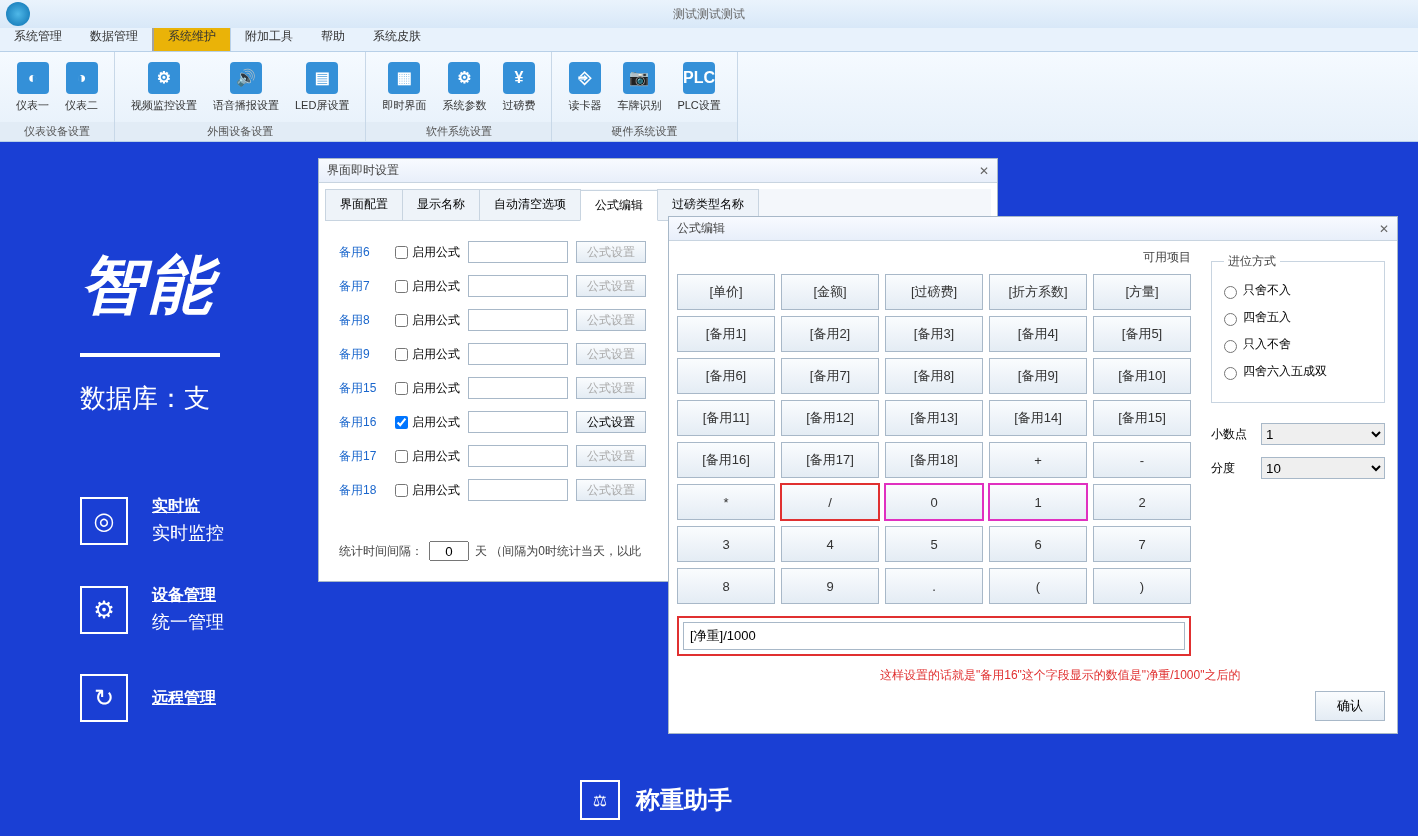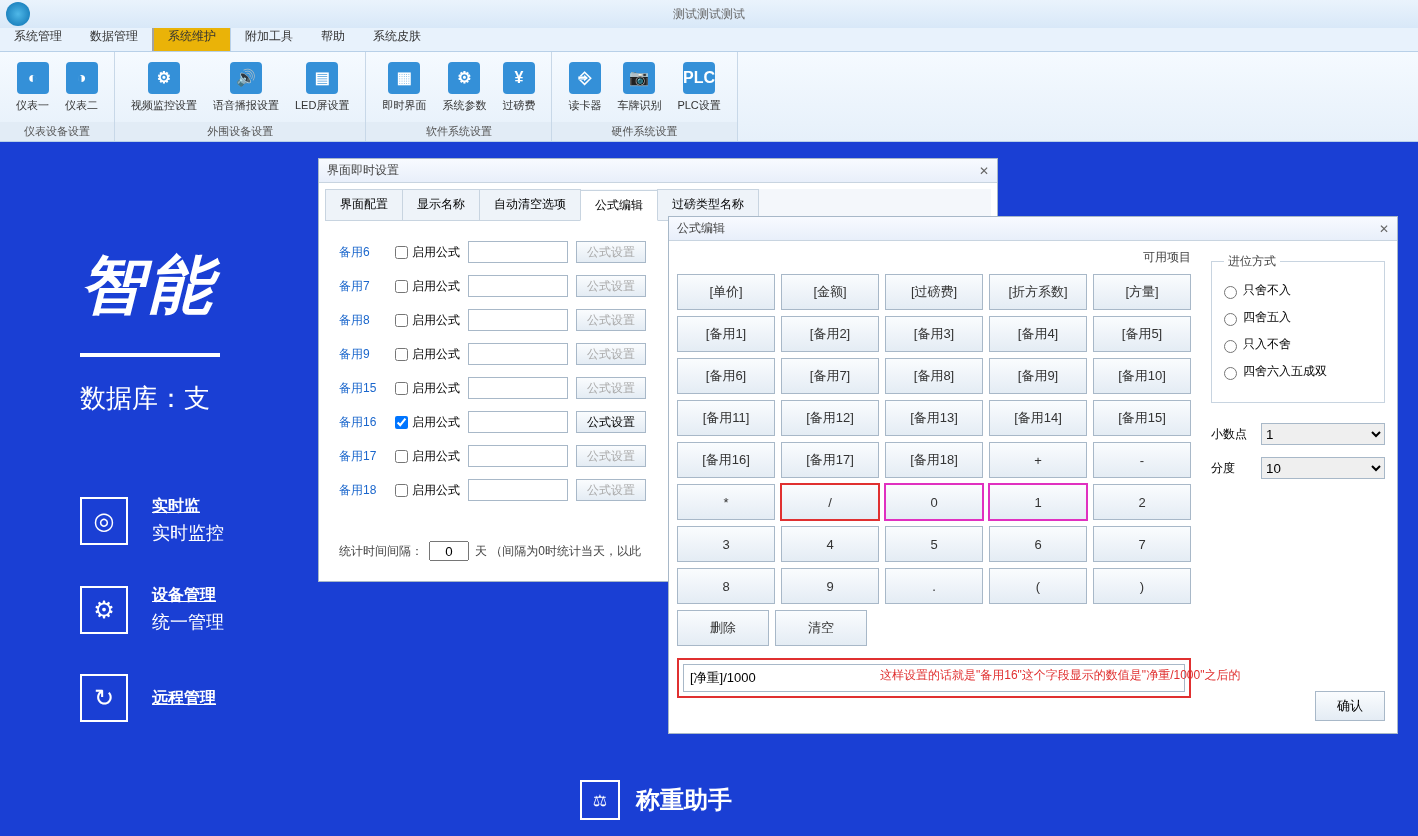--- a/index.html
+++ b/index.html
@@ -346,24 +346,20 @@
             <button class="calc-btn">7</button>
           </div>
           <div class="button-grid">
             <button class="calc-btn">8</button>
             <button class="calc-btn">9</button>
             <button class="calc-btn">.</button>
             <button class="calc-btn">(</button>
             <button class="calc-btn">)</button>
           </div>
         </div>
-      <div class="button-grid-2">
-        <button class="calc-btn">删除</button>
-        <button class="calc-btn">清空</button>
-      </div>
       <div class="d2-formula-input-wrap">
         <input class="d2-formula-input" value="[净重]/1000" style="">
       </div>
     </div>
     <div class="d2-right">
       <fieldset class="d2-fieldset">
         <legend>进位方式</legend>
         <label class="d2-radio">
             <input type="radio" name="r" style="">
             <span>只舍不入</span>

